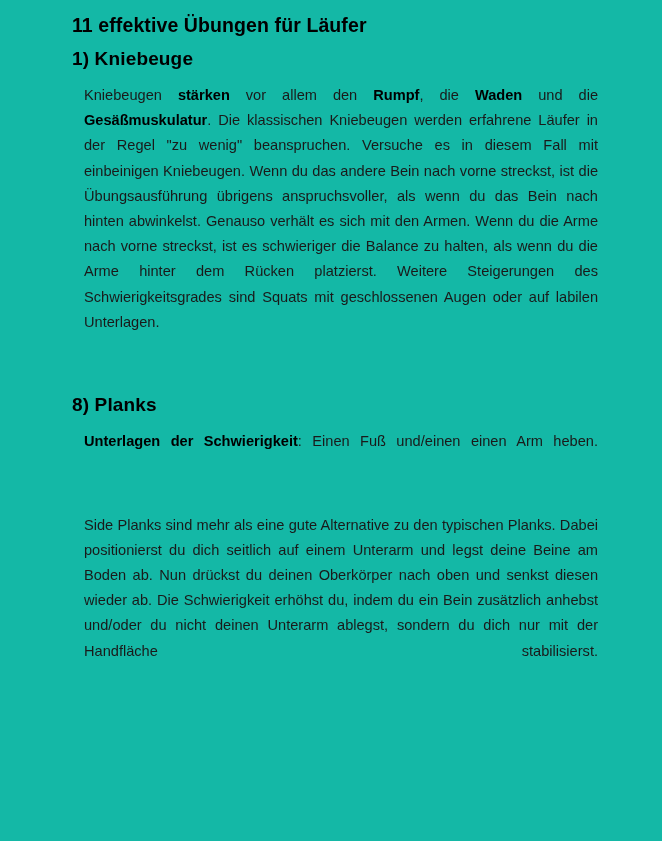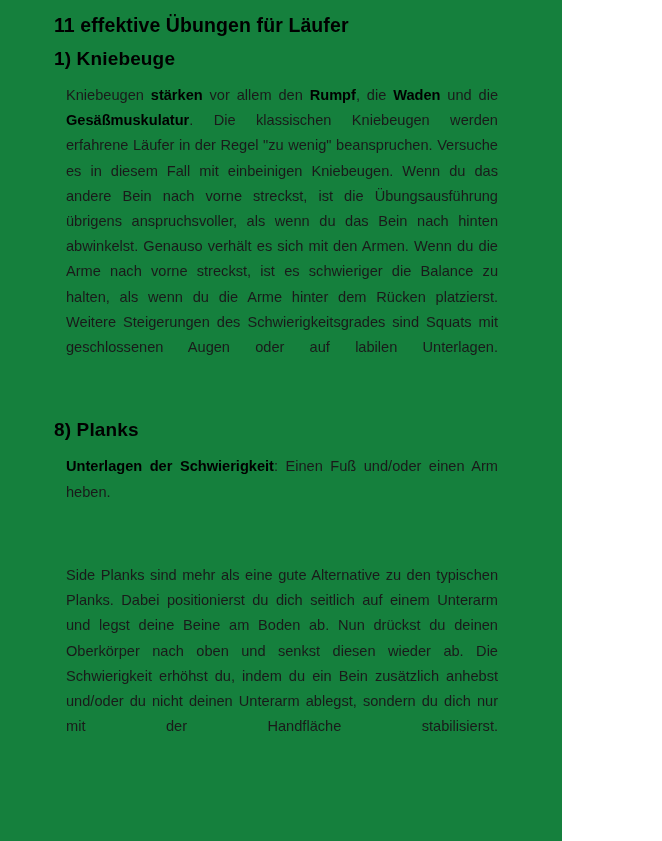--- a/index.html
+++ b/index.html
@@ -11,25 +11,25 @@
     width: 662px;
     height: 841px;
     overflow: hidden;
     font-family: "Liberation Sans", sans-serif;
     color: #1a1a1a;
     -webkit-font-smoothing: antialiased;
   }
 
   .page {
     position: relative;
-    width: 562px;
+    width: 662px;
     height: 841px;
     box-sizing: border-box;
-    padding: 12px 52px 0 54px;
-    background: #15803d;
+    padding: 12px 52px 0 72px;
+    background: #14b8a6;
   }
 
   .doc-title {
     font-size: 19.5px;
     font-weight: bold;
     line-height: 26px;
     letter-spacing: 0.1px;
     margin: 0 0 9px 0;
     color: #000000;
   }
@@ -84,20 +84,20 @@
 
   <h1 class="doc-title">11 effektive Übungen für Läufer</h1>
 
   <div id="sections-root">
       <div class="section">
         <h2 class="section-heading">1) Kniebeuge</h2>
         <p class="para"><span>Kniebeugen </span><b>stärken</b><span> vor allem den </span><b>Rumpf</b><span>, die </span><b>Waden</b><span> und die </span><b>Gesäßmuskulatur</b><span>. Die klassischen Kniebeugen werden erfahrene Läufer in der Regel "zu wenig" beanspruchen. Versuche es in diesem Fall mit einbeinigen Kniebeugen. Wenn du das andere Bein nach vorne streckst, ist die Übungsausführung übrigens anspruchsvoller, als wenn du das Bein nach hinten abwinkelst. Genauso verhält es sich mit den Armen. Wenn du die Arme nach vorne streckst, ist es schwieriger die Balance zu halten, als wenn du die Arme hinter dem Rücken platzierst. Weitere Steigerungen des Schwierigkeitsgrades sind Squats mit geschlossenen Augen oder auf labilen Unterlagen.</span></p>
       </div>
       <div class="section">
         <h2 class="section-heading">8) Planks</h2>
-        <p class="para"><b>Unterlagen der Schwierigkeit</b><span>: Einen Fuß und/oder einen Arm heben.</span></p>
+        <p class="para"><b>Unterlagen der Schwierigkeit</b><span>: Einen Fuß und/einen einen Arm heben.</span></p>
       </div>
       <div class="section">
         <p class="para"><span>Side Planks sind mehr als eine gute Alternative zu den typischen Planks. Dabei positionierst du dich seitlich auf einem Unterarm und legst deine Beine am Boden ab. Nun drückst du deinen Oberkörper nach oben und senkst diesen wieder ab. Die Schwierigkeit erhöhst du, indem du ein Bein zusätzlich anhebst und/oder du nicht deinen Unterarm ablegst, sondern du dich nur mit der Handfläche stabilisierst.</span></p>
       </div>
     </div>
 
 </div>
 
 </body></html>

